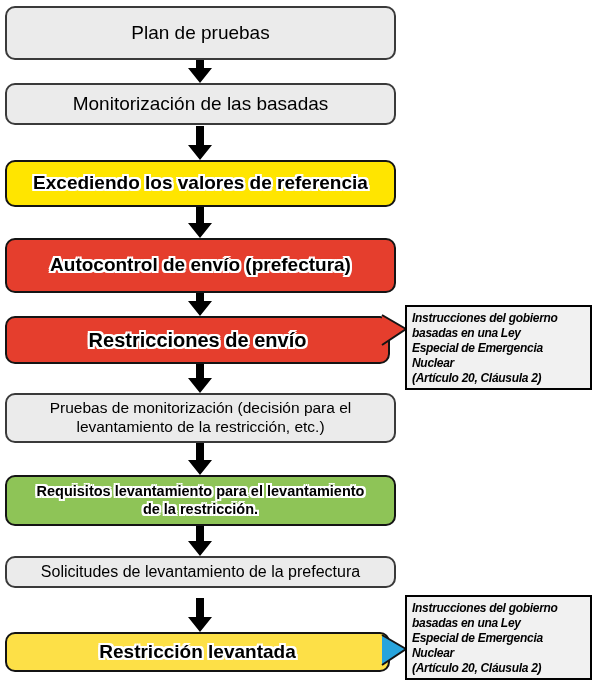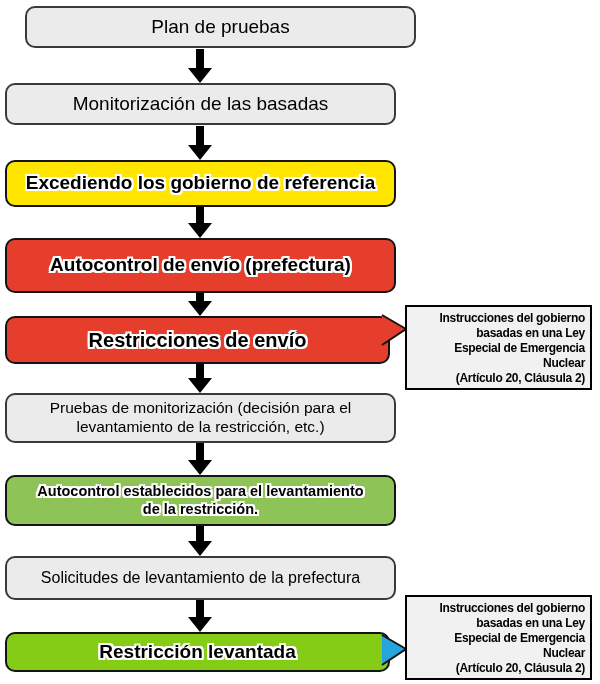--- a/index.html
+++ b/index.html
@@ -69,75 +69,76 @@
     background: #f1f1f1;
     border: 2px solid #000;
     z-index: 4;
     font-size: 12px;
     font-weight: bold;
     line-height: 15px;
     letter-spacing: -0.3px;
     padding: 4px 5px;
     white-space: pre;
     overflow: hidden;
-    text-align: right;
+    text-align: left;
+    font-style: italic;
   }
 </style>
 </head>
 <body style="background-color: rgb(255, 255, 255);">
 
 <svg class="layer arrows-layer" width="600" height="684">
   <defs>
     <path id="arrow-shape" d="M -4 0 L 4 0 L 4 19 L 12 19 L 0 34 L -12 19 L -4 19 Z" style="fill: rgb(0, 0, 0);"></path>
   </defs>
   <use href="#arrow-shape" transform="translate(200,49)"></use>
   <use href="#arrow-shape" transform="translate(200,126)"></use>
   <use href="#arrow-shape" transform="translate(200,204)"></use>
   <use href="#arrow-shape" transform="translate(200,282)"></use>
   <use href="#arrow-shape" transform="translate(200,359)"></use>
   <use href="#arrow-shape" transform="translate(200,441)"></use>
   <use href="#arrow-shape" transform="translate(200,522)"></use>
   <use href="#arrow-shape" transform="translate(200,598)"></use>
 </svg>
 
-<div class="box" style="top: 6px; height: 42px; background-color: rgb(235, 235, 235); margin-left: 20px;">
+<div class="box" style="top: 6px; height: 54px; background-color: rgb(235, 235, 235);">
   <span class="plain-label">Plan de pruebas</span>
 </div>
 
 <div class="box" style="top: 83px; height: 42px; background-color: rgb(235, 235, 235);">
   <span class="plain-label">Monitorización de las basadas</span>
 </div>
 
 <div class="box colored" style="top: 160px; height: 47px; background-color: rgb(255, 229, 0);">
-  <span class="outlined big-bold">Excediendo los gobierno de referencia</span>
+  <span class="outlined big-bold">Excediendo los valores de referencia</span>
 </div>
 
 <div class="box colored" style="top: 238px; height: 55px; background-color: rgb(229, 62, 45);">
   <span class="outlined big-bold">Autocontrol de envío (prefectura)</span>
 </div>
 
 <div class="box colored narrow" style="top: 316px; height: 48px; background-color: rgb(229, 62, 45);">
   <span class="outlined bigger-bold">Restricciones de envío</span>
 </div>
 
 <div class="box" style="top: 393px; height: 50px; background-color: rgb(235, 235, 235);">
   <span class="plain-small pre">Pruebas de monitorización (decisión para el
 levantamiento de la restricción, etc.)</span>
 </div>
 
 <div class="box colored" style="top: 475px; height: 51px; background-color: rgb(142, 196, 87);">
-  <span class="outlined mid-bold pre">Autocontrol establecidos para el levantamiento
+  <span class="outlined mid-bold pre">Requisitos levantamiento para el levantamiento
 de la restricción.</span>
 </div>
 
-<div class="box" style="top: 556px; height: 44px; background-color: rgb(235, 235, 235);">
+<div class="box" style="top: 556px; height: 32px; background-color: rgb(235, 235, 235);">
   <span class="plain-mid">Solicitudes de levantamiento de la prefectura</span>
 </div>
 
-<div class="box colored narrow" style="top: 632px; height: 40px; background-color: #84cc16;">
+<div class="box colored narrow" style="top: 632px; height: 40px; background-color: #fde047;">
   <span class="outlined big-bold">Restricción levantada</span>
 </div>
 
 <svg class="layer tails-layer" width="600" height="684">
   <path d="M382,315 L406,329 L382,345" stroke="#141414" stroke-width="2" style="fill: rgb(229, 62, 45);"></path>
   <path d="M382,635 L406,649 L382,665" stroke="#141414" stroke-width="2" style="fill: rgb(40, 164, 220);"></path>
 </svg>
 
 <div class="note" style="top: 305px; background-color: rgb(241, 241, 241);">Instrucciones del gobierno
 basadas en una Ley

